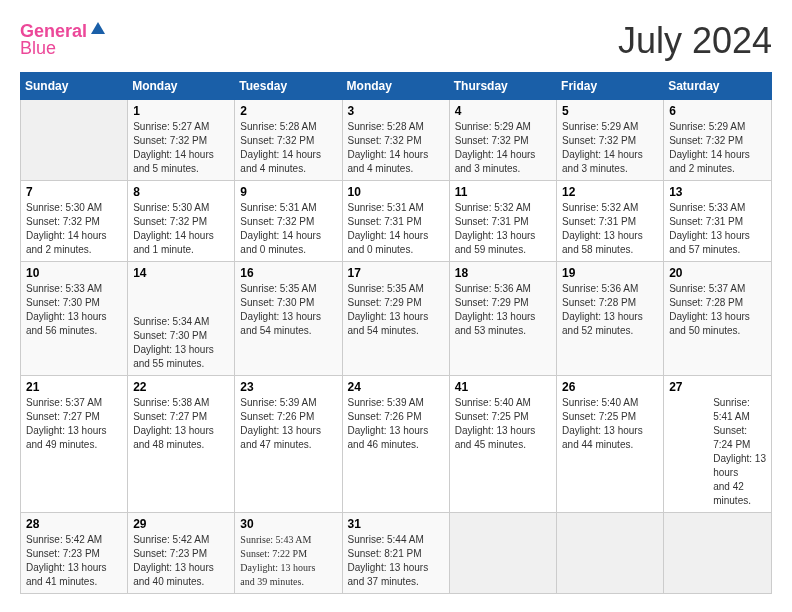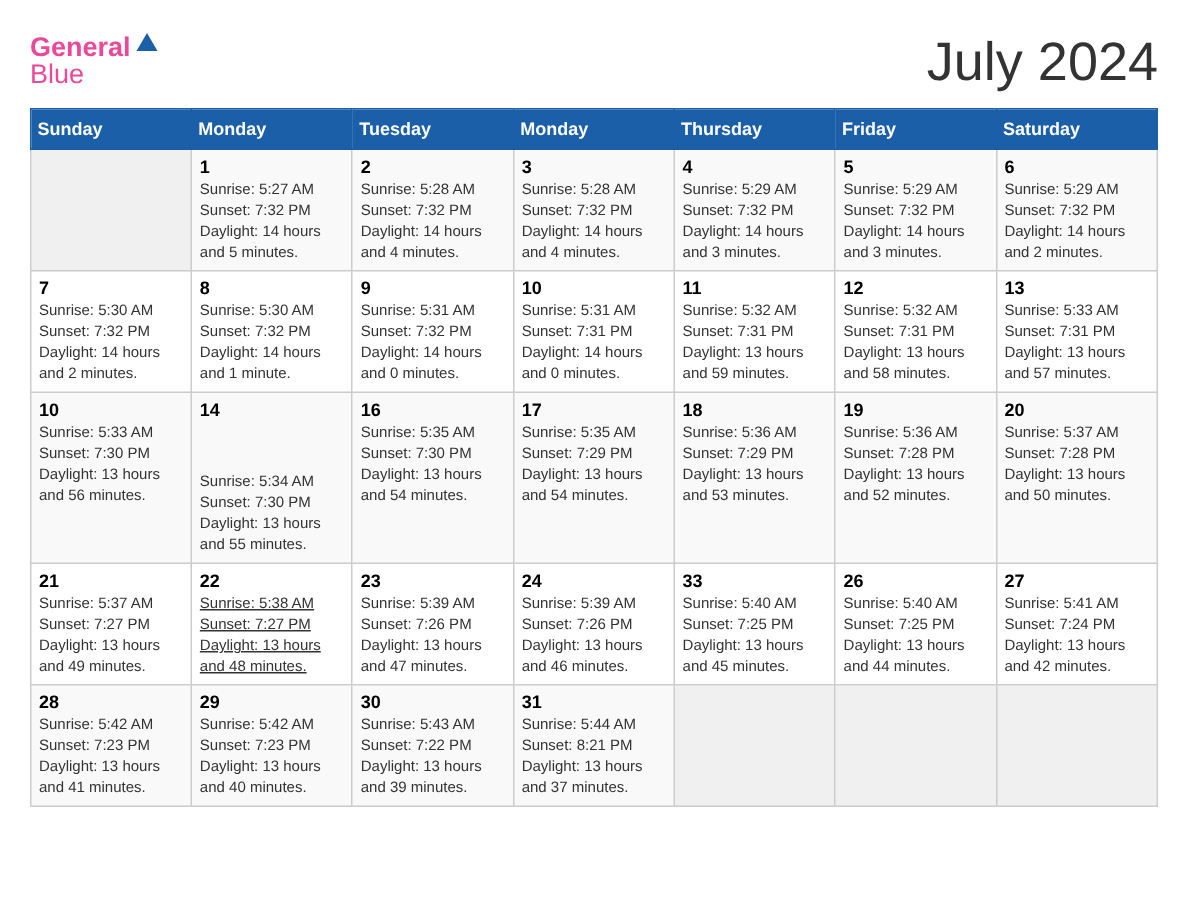--- a/index.html
+++ b/index.html
@@ -262,56 +262,56 @@
       <tr>
         <td>
           <span class="day-number">21</span>
           <div class="day-info" style="white-space: pre-line;">Sunrise: 5:37 AM
 Sunset: 7:27 PM
 Daylight: 13 hours
 and 49 minutes.</div>
         </td>
         <td>
           <span class="day-number">22</span>
-          <div class="day-info" style="white-space: pre-line; text-decoration: underline;">Sunrise: 5:38 AM
+          <div class="day-info" style="white-space: pre-line;">Sunrise: 5:38 AM
 Sunset: 7:27 PM
 Daylight: 13 hours
 and 48 minutes.</div>
         </td>
         <td>
           <span class="day-number">23</span>
           <div class="day-info" style="white-space: pre-line;">Sunrise: 5:39 AM
 Sunset: 7:26 PM
 Daylight: 13 hours
 and 47 minutes.</div>
         </td>
         <td>
           <span class="day-number">24</span>
           <div class="day-info" style="white-space: pre-line;">Sunrise: 5:39 AM
 Sunset: 7:26 PM
 Daylight: 13 hours
 and 46 minutes.</div>
         </td>
         <td>
-          <span class="day-number">33</span>
+          <span class="day-number">41</span>
           <div class="day-info" style="white-space: pre-line;">Sunrise: 5:40 AM
 Sunset: 7:25 PM
 Daylight: 13 hours
 and 45 minutes.</div>
         </td>
         <td>
           <span class="day-number">26</span>
           <div class="day-info" style="white-space: pre-line;">Sunrise: 5:40 AM
 Sunset: 7:25 PM
 Daylight: 13 hours
 and 44 minutes.</div>
         </td>
         <td>
           <span class="day-number">27</span>
-          <div class="day-info" style="white-space: pre-line;">Sunrise: 5:41 AM
+          <div class="day-info" style="white-space: pre-line; margin-left: 44px;">Sunrise: 5:41 AM
 Sunset: 7:24 PM
 Daylight: 13 hours
 and 42 minutes.</div>
         </td>
       </tr>
       <tr>
         <td>
           <span class="day-number">28</span>
           <div class="day-info" style="white-space: pre-line;">Sunrise: 5:42 AM
 Sunset: 7:23 PM
@@ -320,21 +320,21 @@
         </td>
         <td>
           <span class="day-number">29</span>
           <div class="day-info" style="white-space: pre-line;">Sunrise: 5:42 AM
 Sunset: 7:23 PM
 Daylight: 13 hours
 and 40 minutes.</div>
         </td>
         <td>
           <span class="day-number">30</span>
-          <div class="day-info" style="white-space: pre-line;">Sunrise: 5:43 AM
+          <div class="day-info" style="white-space: pre-line; font-family: Liberation Serif, serif;">Sunrise: 5:43 AM
 Sunset: 7:22 PM
 Daylight: 13 hours
 and 39 minutes.</div>
         </td>
         <td>
           <span class="day-number">31</span>
           <div class="day-info" style="white-space: pre-line;">Sunrise: 5:44 AM
 Sunset: 8:21 PM
 Daylight: 13 hours
 and 37 minutes.</div>

